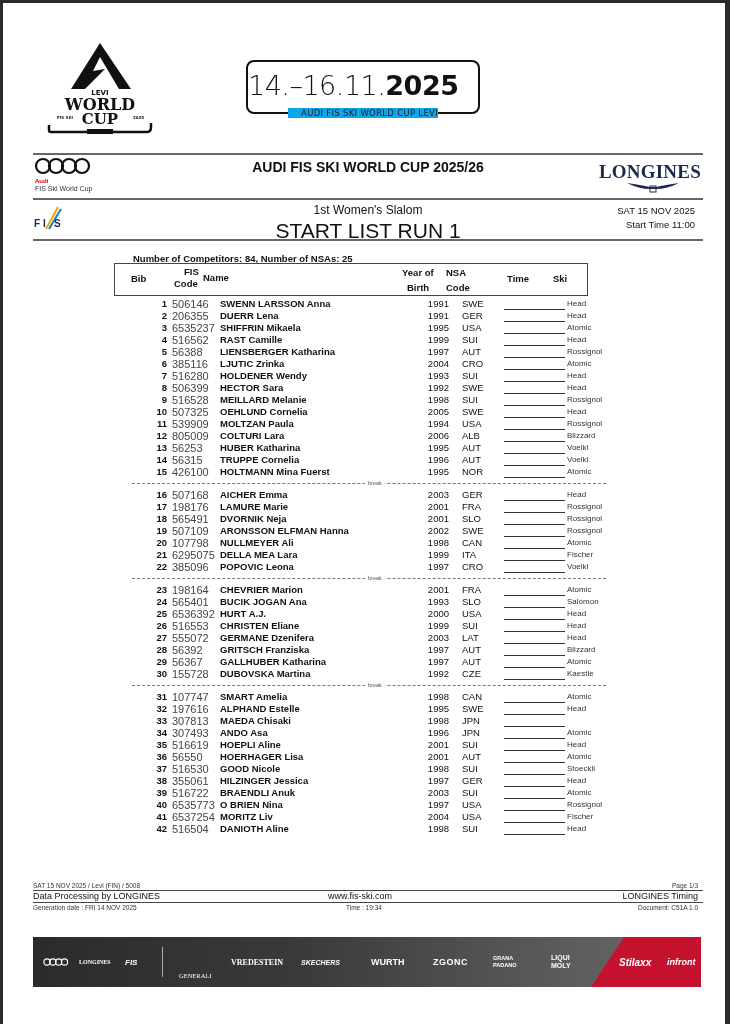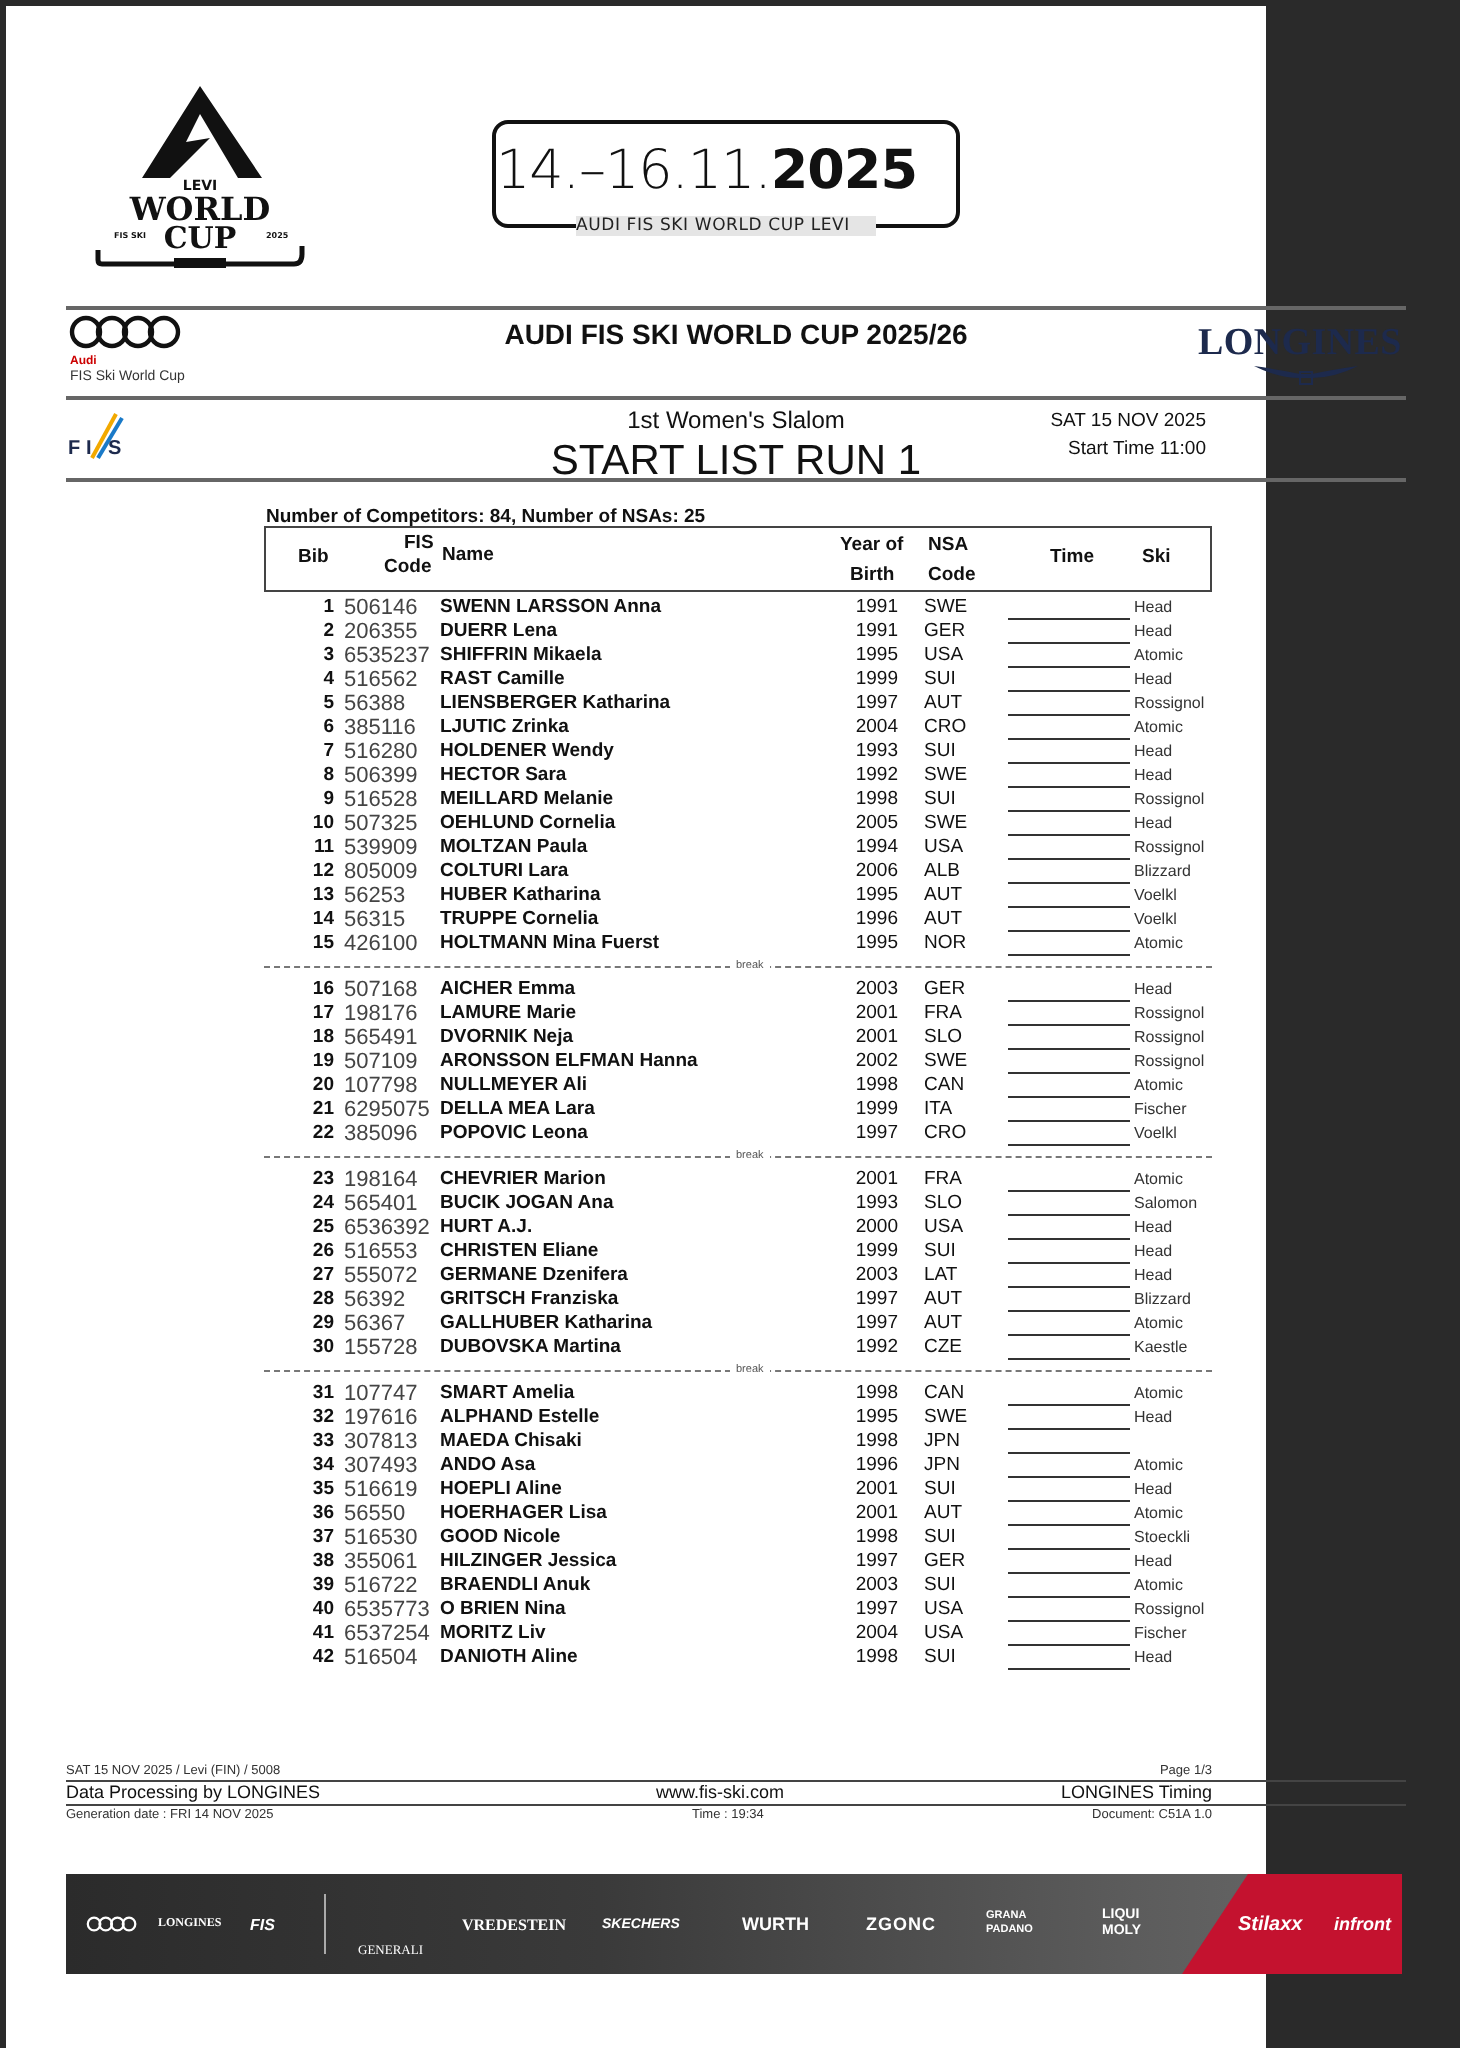--- a/index.html
+++ b/index.html
@@ -1,44 +1,44 @@
 <!DOCTYPE html>
 <html><head>
 <meta charset="utf-8">
 <style>
   * { box-sizing: border-box; margin: 0; padding: 0; }
   html, body { width: 730px; height: 1024px; overflow: hidden; }
   body { background: #2a2a2a; font-family: "Liberation Sans", sans-serif; color: #111; position: relative; }
-  .page { position: absolute; left: 3px; top: 3px; width: 630px; height: 1021px; background: #fff; }
+  .page { position: absolute; left: 3px; top: 3px; width: 722px; height: 1021px; background: #fff; }
 
   
   .levi-logo { position: absolute; left: 38px; top: 40px; width: 118px; height: 92px; }
   .date-box { position: absolute; left: 243px; top: 57px; width: 234px; height: 54px; border: 2px solid #111; border-radius: 8px; }
   .date-text { position: absolute; left: 0; right: 0; top: 8px; text-align: left; font-size: 27px; letter-spacing: -0.5px; font-family: "DejaVu Sans", sans-serif; font-weight: 300; color: #111; }
   .date-text b { font-weight: 700; }
-  .date-sub { position: absolute; left: 40px; right: 40px; bottom: -6px; background: #e5e5e5; text-align: left; font-size: 8.5px; letter-spacing: 0.3px; color: #222; font-family: "DejaVu Sans", sans-serif; }
+  .date-sub { position: absolute; left: 40px; right: 40px; bottom: -6px; background: #0ea5e9; text-align: right; font-size: 8.5px; letter-spacing: 0.3px; color: #222; font-family: "DejaVu Sans", sans-serif; }
 
   
   .hline { position: absolute; left: 30px; width: 670px; height: 1.5px; background: #666; }
   .audi-rings { position: absolute; left: 31px; top: 154px; width: 58px; height: 18px; }
   .audi-brand { position: absolute; left: 32px; top: 175px; font-size: 6px; color: #c00; font-weight: 700; }
   .audi-sub { position: absolute; left: 32px; top: 182px; font-size: 7px; color: #333; }
   .fis-logo { position: absolute; left: 31px; top: 202px; width: 32px; height: 26px; }
   .event-title { position: absolute; left: 200px; width: 330px; top: 156px; text-align: center; font-size: 14px; font-weight: 700; }
   .event-loc { position: absolute; left: 200px; width: 330px; top: 180px; text-align: center; font-size: 14px; font-weight: 700; }
   .race-name { position: absolute; left: 200px; width: 330px; top: 200px; text-align: center; font-size: 12px; }
   .run-title { position: absolute; left: 200px; width: 330px; top: 216px; text-align: center; font-size: 21px; }
   .longines { position: absolute; left: 596px; top: 158px; width: 104px; font-family: "Liberation Serif", serif; font-weight: 700; font-size: 19px; color: #1d2a4d; letter-spacing: 0.2px; }
   .longines-wings { position: absolute; left: 622px; top: 178px; width: 56px; height: 12px; }
   .race-date { position: absolute; right: 30px; top: 202px; font-size: 9.5px; text-align: right; }
   .start-time { position: absolute; right: 30px; top: 216px; font-size: 9.5px; text-align: right; }
 
   
   .competitors { position: absolute; left: 130px; top: 250px; font-size: 9.5px; font-weight: 700; }
-  .thead { position: absolute; left: 129px; top: 260px; width: 474px; height: 33px; border: 1.5px solid #444; }
+  .thead { position: absolute; left: 111px; top: 260px; width: 474px; height: 33px; border: 1.5px solid #444; }
   .th { position: absolute; font-size: 9.5px; font-weight: 700; }
   .rows { position: absolute; left: 129px; top: 295px; width: 474px; }
   .row { position: relative; height: 12px; font-size: 9.5px; line-height: 12px; }
   .c-bib { position: absolute; left: 0; width: 35px; text-align: right; font-weight: 700; }
   .c-fis { position: absolute; left: 40px; width: 46px; text-align: left; font-size: 11px; color: #444; }
   .c-name { position: absolute; left: 88px; font-weight: 700; white-space: nowrap; }
   .c-yob { position: absolute; left: 280px; width: 37px; text-align: right; }
   .c-nsa { position: absolute; left: 330px; text-align: center; }
   .c-time { position: absolute; left: 372px; width: 61px; top: 11px; height: 1px; background: #333; }
   .c-ski { position: absolute; left: 435px; font-size: 8px; color: #333; white-space: nowrap; }

